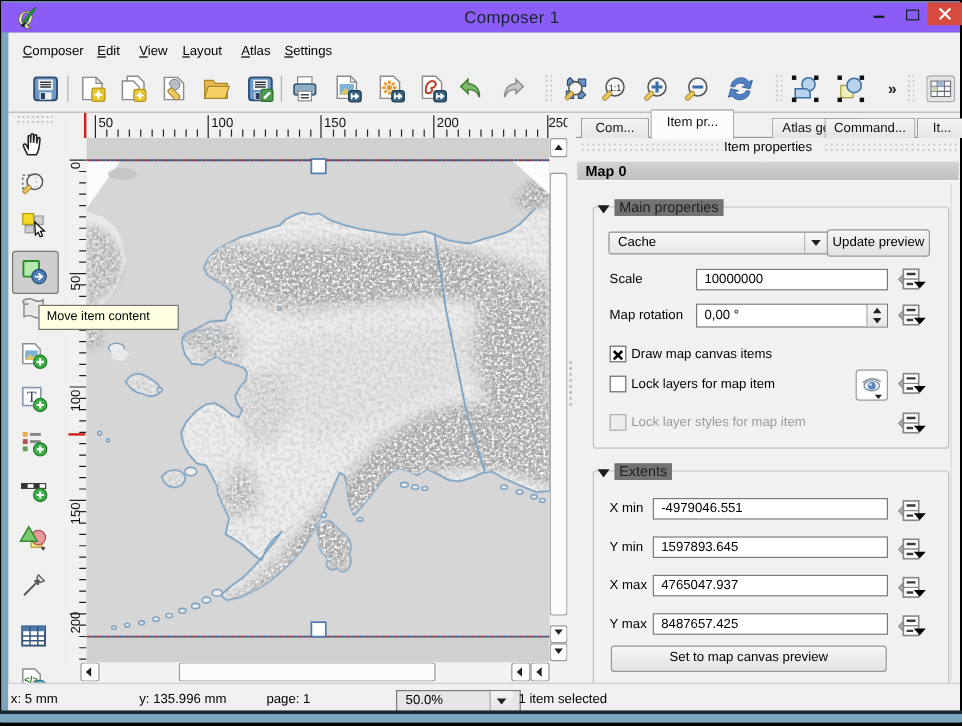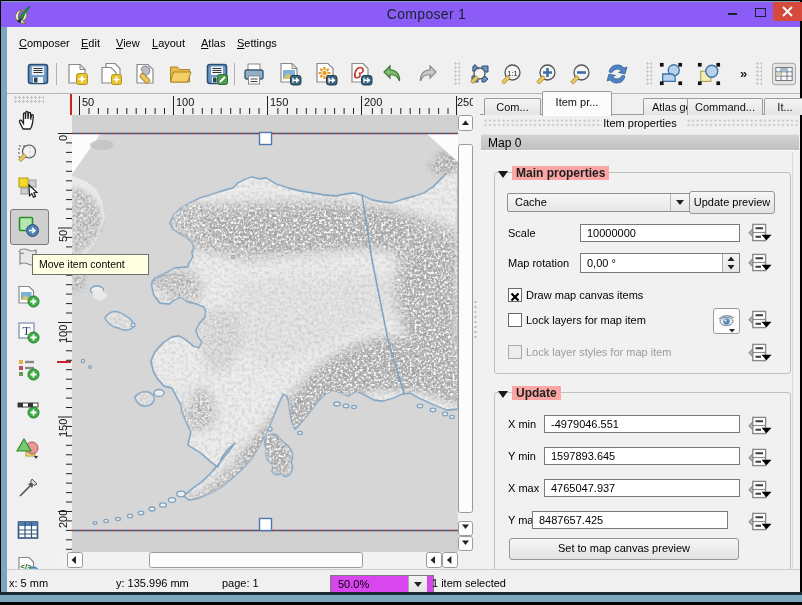--- a/index.html
+++ b/index.html
@@ -452,37 +452,37 @@
 <rect x="187.5" y="17.5" width="12" height="12" fill="#fff" stroke="#4a7ab0" stroke-width="1.4"></rect>
 <rect x="187.5" y="403.5" width="12" height="12" fill="#fff" stroke="#4a7ab0" stroke-width="1.4"></rect>
 </svg>
 <div class="abs" style="left:32px;top:254px;width:109px;height:19px;background:#ffffe1;border:1px solid #707070;font-size:10.5px;color:#000;line-height:19px;padding-left:6px;z-index:30;white-space:nowrap;overflow:hidden">Move item content</div>
 
 <style>
 .tab{position:absolute;top:98px;height:16px;background:linear-gradient(#f5f5f5,#e4e4e4);border:1px solid #9a9a9a;border-bottom:none;border-radius:2px 2px 0 0;font-size:11px;text-align:center;color:#111;line-height:16px}
 #tabline{position:absolute;left:480px;top:114px;width:320px;height:1px;background:#9a9a9a}
 .dots{background:radial-gradient(circle at 1.5px 1.5px,#c9c9c9 1px,transparent 1.2px);background-size:4.5px 4.5px}
 .gb{position:absolute;border:1px solid #c0c0c0;border-radius:3px}
-.gbt{position:absolute;font-size:12px;font-weight:bold;color:#202020;background:#fca5a5;padding:0 4px}
+.gbt{position:absolute;font-size:12px;font-weight:normal;color:#202020;background:#737373;padding:0 4px}
 .fld{position:absolute;background:#fff;border:1px solid #7a7a7a;font-size:11px;color:#000;padding-left:6px}
 .lbl{position:absolute;font-size:11px;color:#000}
 .cb{position:absolute;width:12px;height:12px;background:#fff;border:1px solid #686868}
 .tri{width:0;height:0;border-left:4px solid transparent;border-right:4px solid transparent;border-top:5px solid #222;position:absolute}
 </style>
 <div id="tabline"></div>
 <div class="tab" style="left:484px;width:55px">Com...</div>
 <div class="tab" style="left:643px;width:71px">Atlas gen...</div>
 <div class="tab" style="left:687px;width:74px">Command...</div>
 <div class="tab" style="left:764px;width:40px;border-radius:2px 0 0 0">It...</div>
 <div class="tab" style="left:542px;top:91px;width:68px;height:24px;background:#fcfcfc;line-height:20px;z-index:2">Item pr...</div>
 <div class="abs dots" style="left:484px;top:119px;width:118px;height:9px"></div>
 <div class="abs dots" style="left:687px;top:119px;width:112px;height:9px"></div>
 <div class="abs" style="left:480px;top:116px;width:320px;height:17px;font-size:11px;color:#000;text-align:center;line-height:15px">Item properties</div>
 <div class="abs" style="left:481px;top:134px;width:318px;height:15px;background:linear-gradient(#d2d2d2,#c1c1c1);border-top:1px solid #e8e8e8">
-    <span style="font-size:12px;font-weight:normal;color:#000;position:absolute;left:7px;top:1px">Map 0</span>
+    <span style="font-size:12px;font-weight:bold;color:#000;position:absolute;left:7px;top:1px">Map 0</span>
   </div>
 <div class="abs" style="left:481px;top:150px;width:318px;height:418px;background:#f1f1f1;border-top:1px solid #fbfbfb"></div>
 <div class="abs" style="left:792px;top:152px;width:1px;height:416px;background:#d8d8d8"></div>
 
 <div class="gb" style="left:494px;top:172px;width:295px;height:200px"></div>
 <div class="gbt" style="left:512px;top:166px">Main properties</div>
 <svg class="abs" style="left:497px;top:169px" width="12" height="10">
     <path d="M1 2 H11 L6 9 Z" fill="#1a1a1a"></path>
   </svg>
 <div class="abs" style="left:507px;top:193px;width:175px;height:17px;background:linear-gradient(#f7f7f7,#e6e6e6);border:1px solid #8f8f8f;border-radius:2px;font-size:11px;line-height:17px;padding-left:7px;color:#000">Cache<div class="abs" style="right:19px;top:0;width:1px;height:17px;background:#b8b8b8"></div><div class="tri" style="right:6px;top:6px"></div></div>
@@ -504,32 +504,32 @@
       <path d="M5 10 Q12 4 20 9" stroke="#8a9aa8" stroke-width="1.4" fill="none"></path>
       <ellipse cx="12.5" cy="12.5" rx="6.5" ry="4.2" fill="#e8eef4" stroke="#7a8a98"></ellipse>
       <circle cx="12.5" cy="12.5" r="3.2" fill="#5a87b8"></circle>
       <circle cx="11.5" cy="11.5" r="1.2" fill="#cfe0ee"></circle>
       <path d="M15 20 L21 20 L18 23.5 Z" fill="#222"></path>
     </svg></div>
 <div class="cb" style="left:508px;top:345px;border-color:#ababab;background:#ededed"></div>
 <div class="lbl" style="left:526px;top:346px;color:#9b9b9b">Lock layer styles for map item</div>
 
 <div class="gb" style="left:494px;top:392px;width:295px;height:178px"></div>
-<div class="gbt" style="left:512px;top:386px">Update</div>
+<div class="gbt" style="left:512px;top:386px">Extents</div>
 <svg class="abs" style="left:497px;top:389px" width="12" height="10">
     <path d="M1 2 H11 L6 9 Z" fill="#1a1a1a"></path>
   </svg>
 <div class="lbl" style="left:508px;top:418px">X min</div>
 <div class="fld" style="left:544px;top:415px;width:188px;height:16px;line-height:16px">-4979046.551</div>
 <div class="lbl" style="left:508px;top:450px">Y min</div>
 <div class="fld" style="left:544px;top:447px;width:188px;height:16px;line-height:16px">1597893.645</div>
 <div class="lbl" style="left:508px;top:482px">X max</div>
 <div class="fld" style="left:544px;top:479px;width:188px;height:16px;line-height:16px">4765047.937</div>
 <div class="lbl" style="left:508px;top:514px">Y max</div>
-<div class="fld" style="left:532px;top:511px;width:188px;height:16px;line-height:16px">8487657.425</div>
+<div class="fld" style="left:544px;top:511px;width:188px;height:16px;line-height:16px">8487657.425</div>
 <div class="abs" style="left:509px;top:538px;width:228px;height:20px;background:linear-gradient(#f6f6f6,#e2e2e2);border:1px solid #969696;border-radius:3px;font-size:11px;text-align:center;line-height:19px;color:#000">Set to map canvas preview</div>
 
 <style>.dd{position:absolute;width:31px;height:22px}</style>
 <svg class="dd" style="left:748px;top:222px" viewBox="0 0 31 22">
     <path d="M0.8 10.8 L4.8 6.5 V15 Z" fill="#b0b0b0" stroke="#6a6a6a" stroke-width="0.8"></path>
     <rect x="4.8" y="2.4" width="12.8" height="16.2" fill="#fff" stroke="#8a8a8a" stroke-width="1.4"></rect>
     <path d="M4.8 10.5 H17.6" stroke="#8a8a8a" stroke-width="1.2"></path>
     <path d="M7.5 6.3 H15 M7.5 14.7 H13" stroke="#3a3a3a" stroke-width="2"></path>
     <path d="M13.5 12.7 H23.5 L18.5 18.3 Z" fill="#000"></path>
   </svg>
@@ -580,18 +580,18 @@
     <rect x="4.8" y="2.4" width="12.8" height="16.2" fill="#fff" stroke="#8a8a8a" stroke-width="1.4"></rect>
     <path d="M4.8 10.5 H17.6" stroke="#8a8a8a" stroke-width="1.2"></path>
     <path d="M7.5 6.3 H15 M7.5 14.7 H13" stroke="#3a3a3a" stroke-width="2"></path>
     <path d="M13.5 12.7 H23.5 L18.5 18.3 Z" fill="#000"></path>
   </svg>
 
 <div id="statusbar"></div>
 <div class="sbt" style="left:9px">x: 5 mm</div>
 <div class="sbt" style="left:116px">y: 135.996 mm</div>
 <div class="sbt" style="left:222px">page: 1</div>
-<div class="abs" style="left:330px;top:575px;width:95px;height:17px;background:#d946ef;border:1px solid #7a7a7a;font-size:11px;line-height:17px;padding-left:7px;color:#000">50.0%<div class="abs" style="left:77px;top:0;width:18px;height:17px;background:linear-gradient(#f5f5f5,#e2e2e2);border-left:1px solid #aaa">
+<div class="abs" style="left:330px;top:575px;width:95px;height:17px;background:#e5e5e5;border:1px solid #7a7a7a;font-size:11px;line-height:17px;padding-left:7px;color:#000">50.0%<div class="abs" style="left:77px;top:0;width:18px;height:17px;background:linear-gradient(#f5f5f5,#e2e2e2);border-left:1px solid #aaa">
       <div class="tri" style="left:5px;top:6px"></div>
     </div></div>
 <div class="sbt" style="left:432px">1 item selected</div>
 <div id="botline"></div>
 <div id="botblue"></div>
 
 </body></html>

